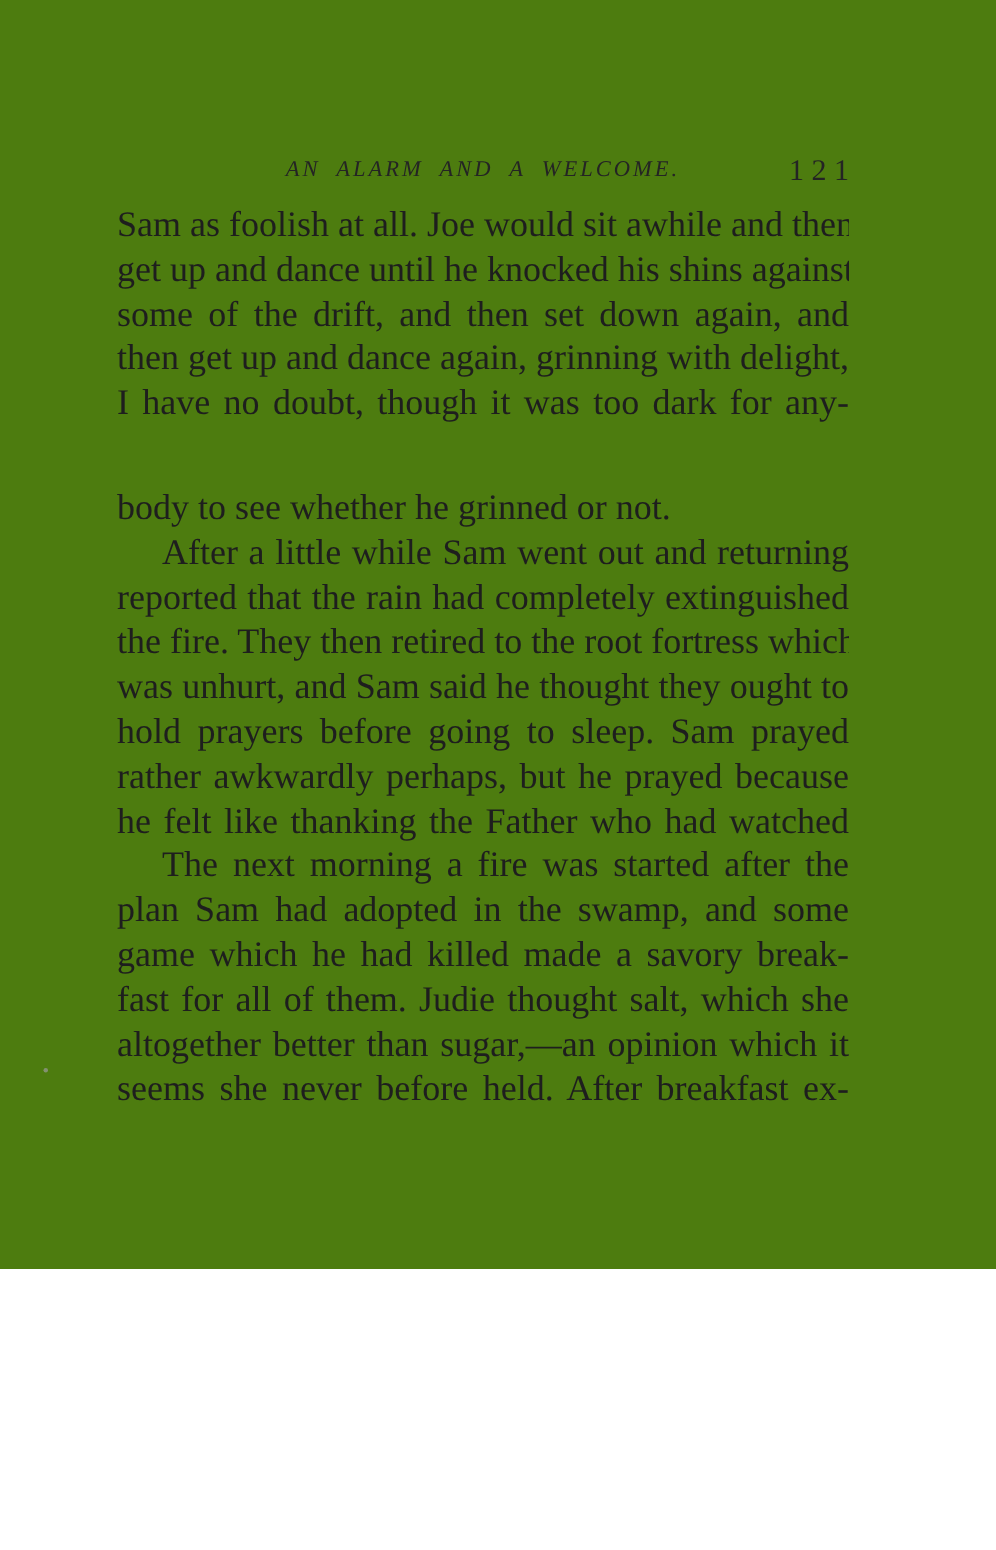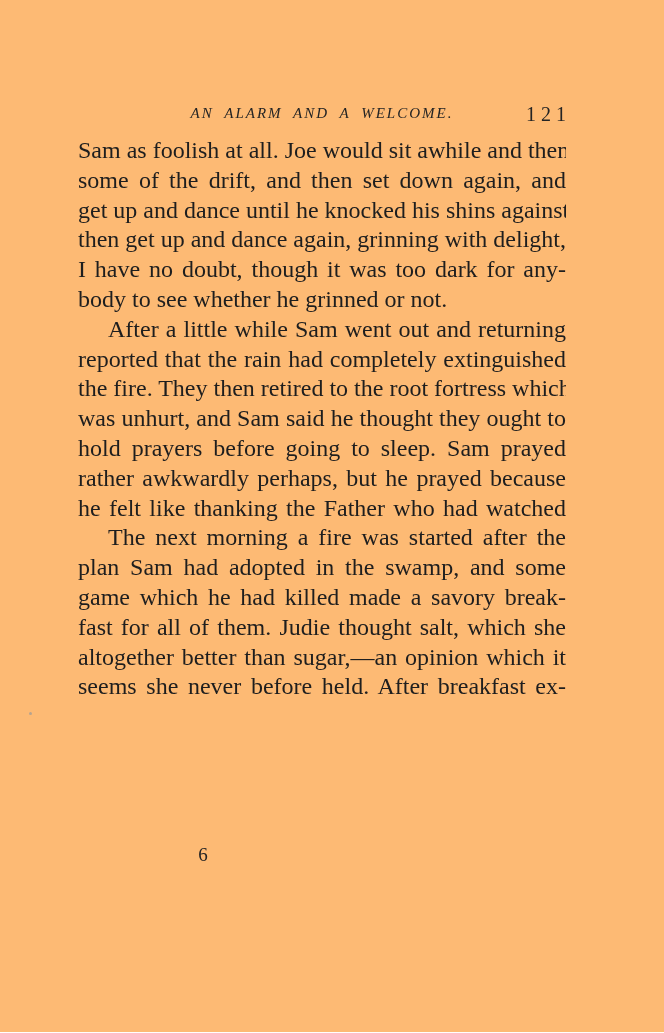--- a/index.html
+++ b/index.html
@@ -3,22 +3,22 @@
 <meta charset="utf-8">
 <style>
   html, body {
     margin: 0;
     padding: 0;
     background: #ffffff;
   }
   .page {
     position: relative;
     width: 664px;
-    height: 1032px;
-    background: #fdba74;
+    height: 846px;
+    background: #4d7c0f;
     font-family: "Liberation Serif", "DejaVu Serif", serif;
     color: #1e1e1e;
     overflow: hidden;
   }
   .running-header {
     position: absolute;
     top: 100px;
     left: 78px;
     width: 488px;
     height: 26px;
@@ -57,20 +57,21 @@
     height: 29.8px;
     line-height: 29.8px;
     text-align: justify;
     text-align-last: justify;
     white-space: nowrap; 
     overflow: hidden;
   }
   .line.no-justify {
     text-align: left;
     text-align-last: left;
+    margin-top: 40px;
   }
   .line.indent {
     padding-left: 30px;
   }
   .signature-mark {
     position: absolute;
     top: 845px;
     left: 178px;
     width: 50px;
     text-align: center;
@@ -94,22 +95,22 @@
 <div class="page">
 
   <div class="running-header">
     <span class="running-title">AN ALARM AND A WELCOME.</span>
     <span class="page-number">121</span>
   </div>
 
   <div class="textblock" id="textblock">
       <div class="para">
         <div class="line">Sam as foolish at all.  Joe would sit awhile and then</div>
+        <div class="line">get up and dance until he knocked his shins against</div>
         <div class="line">some of the drift, and then set down again, and</div>
-        <div class="line">get up and dance until he knocked his shins against</div>
         <div class="line">then get up and dance again, grinning with delight,</div>
         <div class="line">I have no doubt, though it was too dark for any-</div>
         <div class="line no-justify">body to see whether he grinned or not.</div>
       </div>
       <div class="para">
         <div class="line indent">After a little while Sam went out and returning</div>
         <div class="line">reported that the rain had completely extinguished</div>
         <div class="line">the fire.  They then retired to the root fortress which</div>
         <div class="line">was unhurt, and Sam said he thought they ought to</div>
         <div class="line">hold prayers before going to sleep.  Sam prayed</div>

